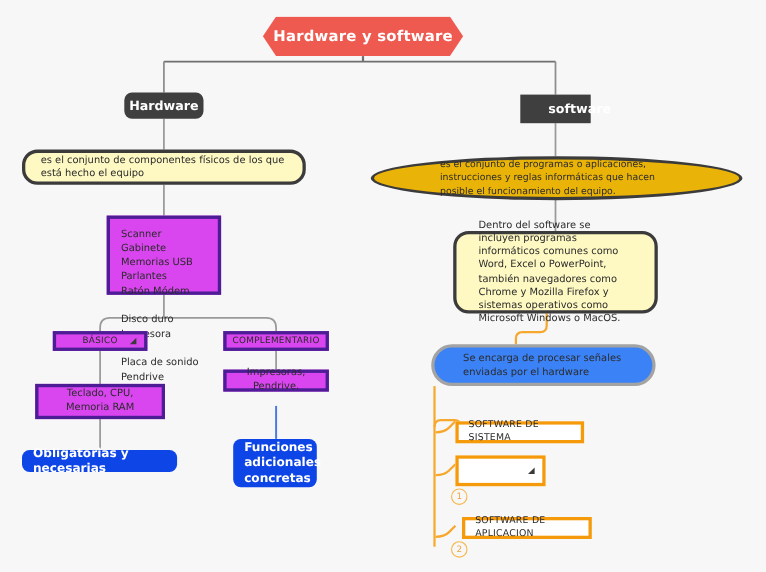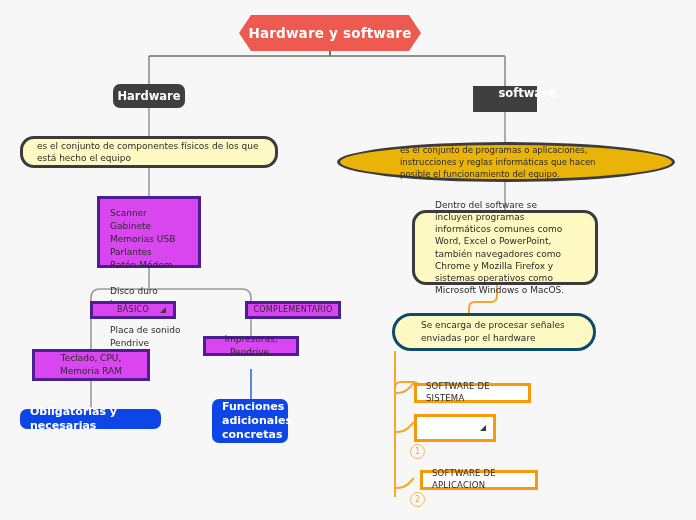--- a/index.html
+++ b/index.html
@@ -27,53 +27,53 @@
   
   .chip-dark{
     background:#403f3f;color:#fff;font-weight:bold;font-size:11.5px;
     border-radius:7px;
     display:flex;align-items:center;justify-content:center;
   }
   
   .chip-dark-sq{
     background:#403f3f;color:#fff;font-weight:bold;font-size:11.5px;
     border-radius:0;
-    display:flex;align-items:flex-start;justify-content:center;padding-left:44px;
+    display:flex;align-items:center;justify-content:center;padding-left:44px;
   }
 
   
   .box-round{
     background:#fef9c3;border:3px solid #3b3b3b;border-radius:14px;
     color:#2b2b2b;font-size:9px;line-height:1.35;
     display:flex;align-items:center;
     padding:4px 14px;
   }
   
   .box-rect{
     background:#d946ef;border:3px solid #4c1d95;
     color:#2b2b2b;font-size:9px;line-height:1.45;
     display:flex;align-items:center;
     padding:4px 10px;
   }
   .box-rect.center{justify-content:center;text-align:center;}
-  .box-rect.small{border-width:3px;font-size:8px;letter-spacing:.3px;margin-left:42px;}
+  .box-rect.small{border-width:3px;font-size:8px;letter-spacing:.3px;}
 
   
   .ellipse{
     border:3px solid #3b3b3b;background:#eab308;border-radius:50%;
     color:#2b2b2b;font-size:8.5px;line-height:1.45;
     display:flex;align-items:center;
     padding:0 60px;box-sizing:border-box;
   }
 
   
   .box-orange-round{
-    background:#fef9c3;border:3px solid #0c4a6e;border-radius:20px;
+    background:#3b82f6;border:3px solid #a3a3a3;border-radius:20px;
     color:#2b2b2b;font-size:9px;line-height:1.4;
-    display:flex;align-items:center;padding:4px 26px;
+    display:flex;padding:4px 26px;
   }
   .box-orange-rect{
     background:#fff;border:3px solid #f59a0b;
     color:#2b2b2b;font-size:8.5px;line-height:1.4;
     display:flex;align-items:center;padding:3px 9px;
     letter-spacing:.2px;
   }
 
   
   .chip-blue{

